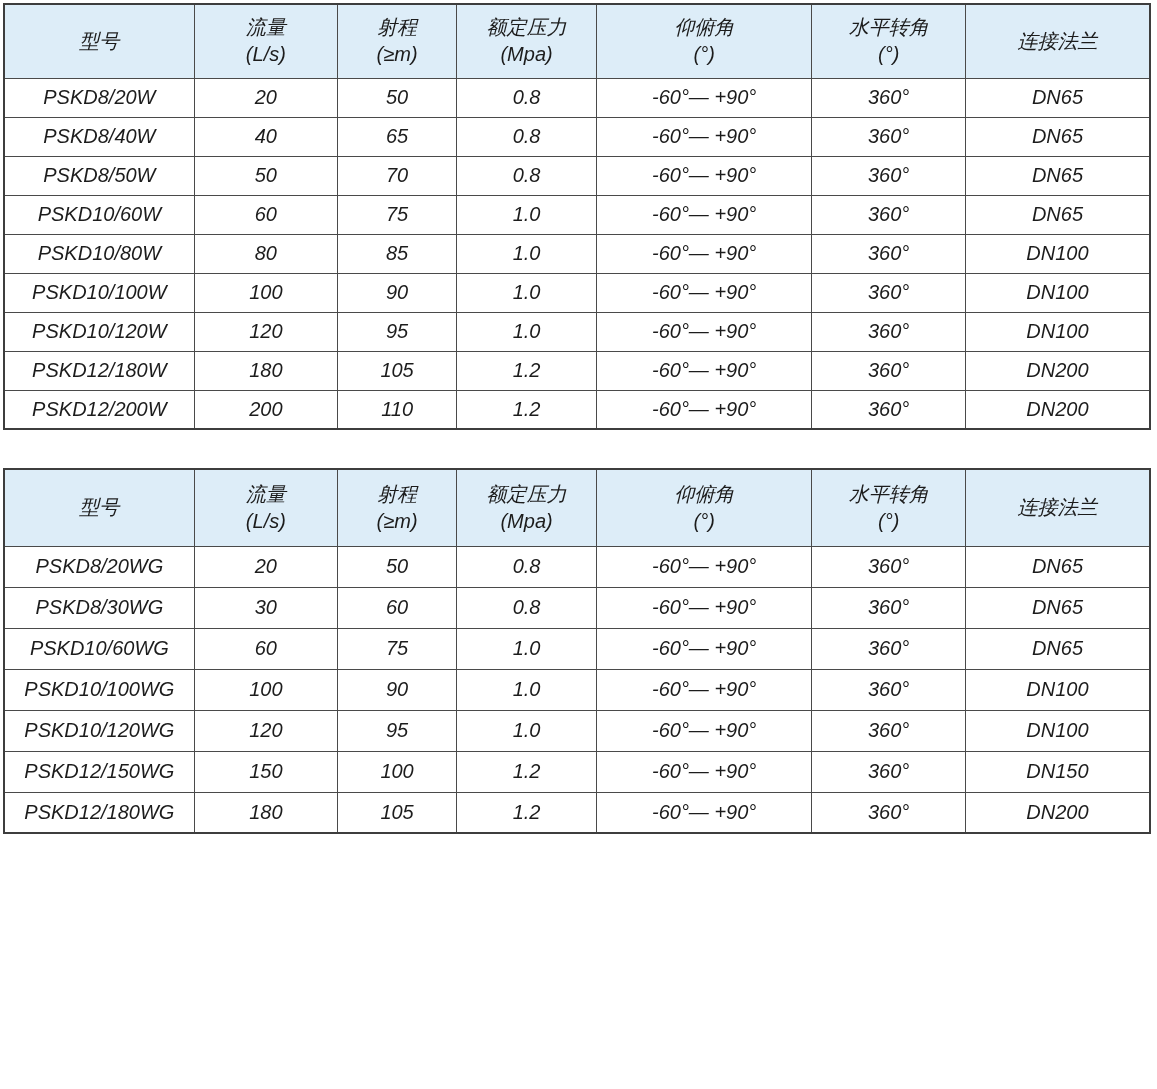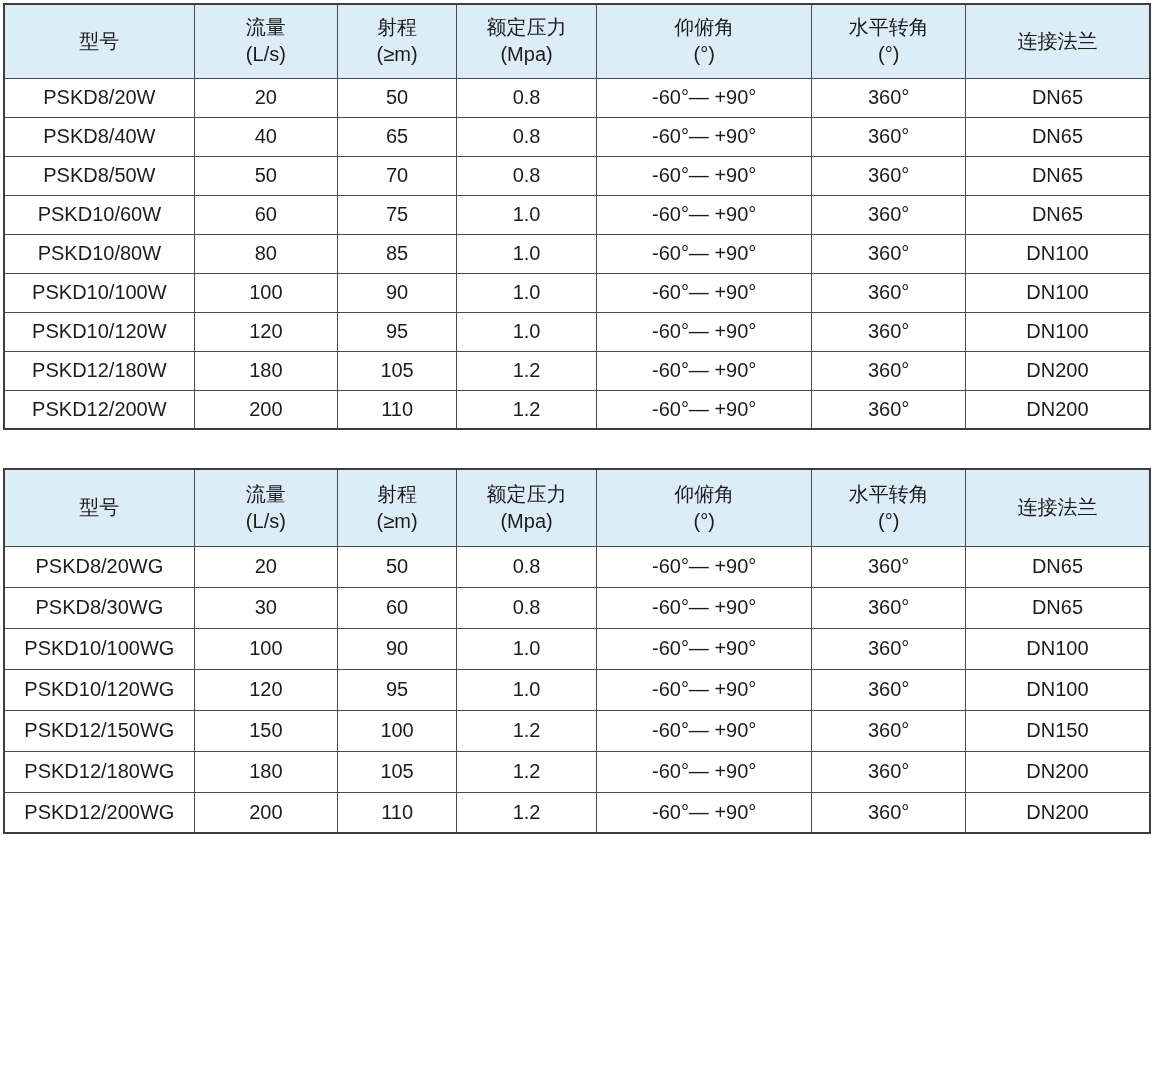--- a/index.html
+++ b/index.html
@@ -3,21 +3,21 @@
 <meta charset="utf-8">
 <style>
   * { margin: 0; padding: 0; box-sizing: border-box; }
   html, body {
     width: 1157px;
     background: #ffffff;
     font-family: "Liberation Sans", "DejaVu Sans", sans-serif;
     color: #1c1c1c;
   }
   body { height: 1089px; overflow: hidden; }
-  .page { padding: 3px 8px 0 3px; }
+  .page { padding: 3px 8px 0 3px; font-style: italic; }
 
   table.spec-table {
     width: 1148px;
     border-collapse: collapse;
     table-layout: fixed;
     background: #ffffff;
     border: 2px solid #3d3d3d;
   }
   table.spec-table th,
   table.spec-table td {
@@ -228,20 +228,29 @@
         <tr>
           <td>PSKD8/30WG</td>
           <td>30</td>
           <td>60</td>
           <td>0.8</td>
           <td>-60°— +90°</td>
           <td>360°</td>
           <td>DN65</td>
         </tr>
         <tr>
+          <td>PSKD10/60WG</td>
+          <td>60</td>
+          <td>75</td>
+          <td>1.0</td>
+          <td>-60°— +90°</td>
+          <td>360°</td>
+          <td>DN65</td>
+        </tr>
+        <tr>
           <td>PSKD10/100WG</td>
           <td>100</td>
           <td>90</td>
           <td>1.0</td>
           <td>-60°— +90°</td>
           <td>360°</td>
           <td>DN100</td>
         </tr>
         <tr>
           <td>PSKD10/120WG</td>
@@ -263,24 +272,15 @@
         </tr>
         <tr>
           <td>PSKD12/180WG</td>
           <td>180</td>
           <td>105</td>
           <td>1.2</td>
           <td>-60°— +90°</td>
           <td>360°</td>
           <td>DN200</td>
         </tr>
-        <tr>
-          <td>PSKD12/200WG</td>
-          <td>200</td>
-          <td>110</td>
-          <td>1.2</td>
-          <td>-60°— +90°</td>
-          <td>360°</td>
-          <td>DN200</td>
-        </tr>
       </tbody>
     </table>
 </div>
 
 </body></html>

